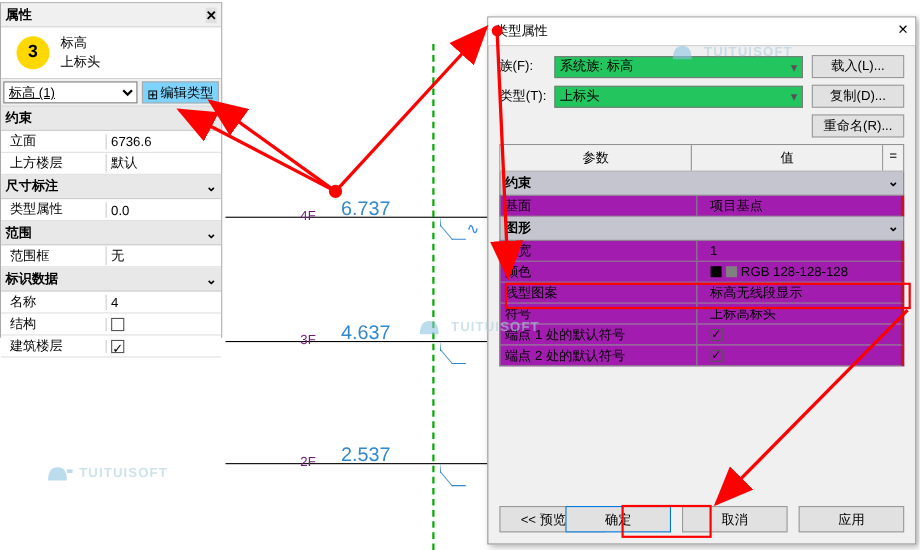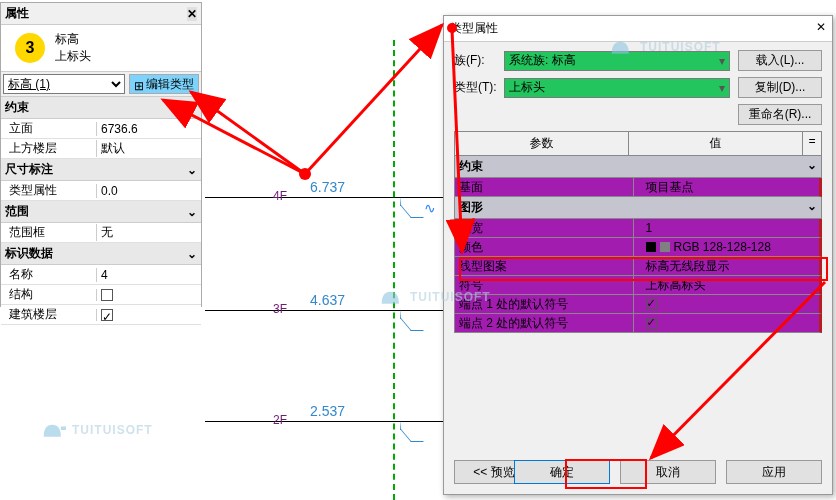--- a/index.html
+++ b/index.html
@@ -22,21 +22,21 @@
   .prop-grid { background: #fff; border-top: 1px solid #ccc; }
   .prop-group-header { background: #e8e8e8; padding: 2px 4px; font-weight: bold; border-bottom: 1px solid #ccc; display: flex; justify-content: space-between; align-items: center; }
   .prop-row { display: flex; border-bottom: 1px solid #e0e0e0; height: 20px; align-items: center; }
   .prop-label { width: 95px; padding-left: 8px; }
   .prop-value { flex: 1; border-left: 1px solid #ccc; padding-left: 4px; display: flex; align-items: center; }
   .chk { width: 12px; height: 12px; border: 1px solid #555; display: inline-block; }
   
   .viewport { position: absolute; left: 205px; top: 0; width: 240px; height: 500px; background: #fff; }
   .level-line { position: absolute; left: 0; right: 0; border-bottom: 1px solid #000; }
   .level-label { position: absolute; left: 68px; font-size: 12px; color: #701a75; text-align: right; }
-  .level-elev { position: absolute; left: 105px; font-size: 14px; color: #3388cc; top: -18px; }
+  .level-elev { position: absolute; left: 105px; font-size: 18px; color: #3388cc; top: -18px; }
   .level-tri { position: absolute; left: 195px; top: -1px; width: 18px; border-left: 1px solid #3388cc; border-top: 10px solid transparent; border-right: 14px solid transparent; }
   .level-tri::after { content: ""; position: absolute; top: -1px; left: -1px; width: 12px; height: 12px; border-left: 1px solid #3388cc; border-bottom: 1px solid #3388cc; transform: skewX(40deg); transform-origin: top left; }
   .dashed-vert { position: absolute; top: 40px; bottom: 0; left: 393px; border-left: 2px dashed #0a0; }
   .blue-squiggle { position: absolute; color: #3388ff; font-size: 14px; }
   
   .dialog { position: absolute; left: 443px; top: 15px; width: 390px; height: 480px; border: 1px solid #999; background: #f0f0f0; box-shadow: 2px 2px 6px rgba(0,0,0,0.3); }
   .dialog-title { background: #fff; padding: 4px 6px; border-bottom: 1px solid #ccc; display: flex; justify-content: space-between; }
   .dialog-body { padding: 8px 10px; }
   .form-row { display: flex; align-items: center; margin-bottom: 6px; }
   .form-label { width: 50px; }

